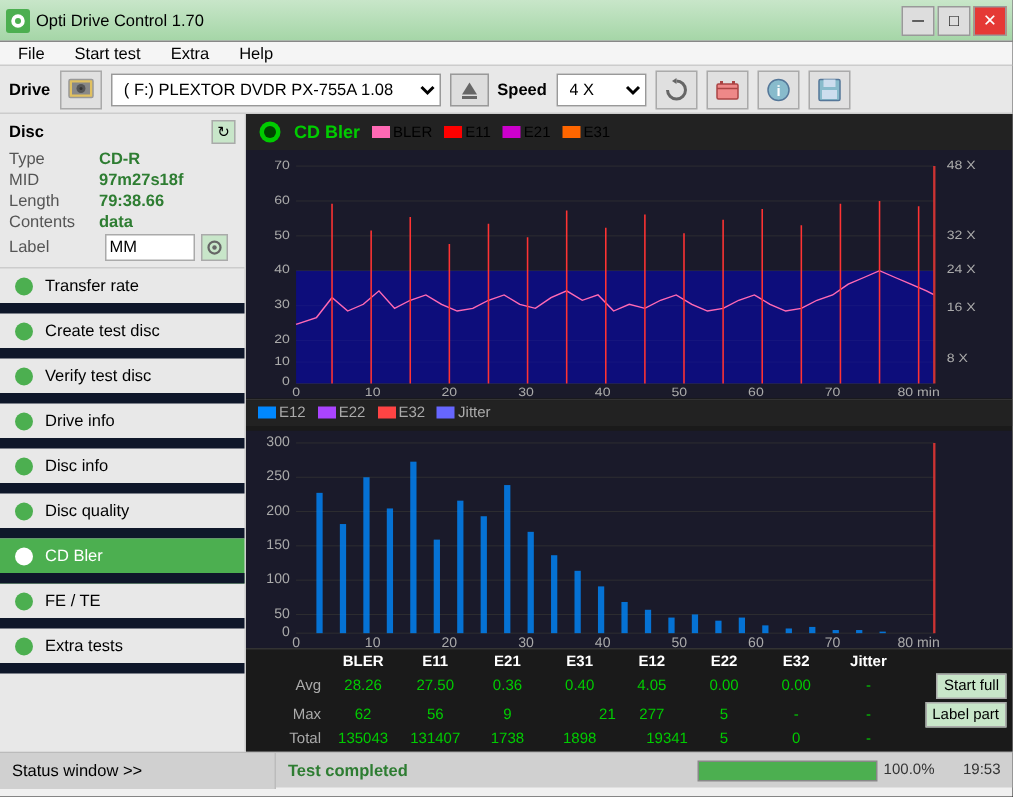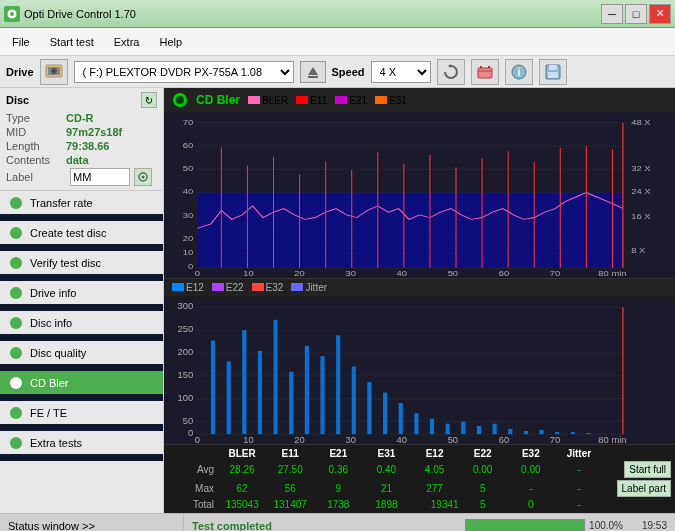--- a/index.html
+++ b/index.html
@@ -17,21 +17,21 @@
     }
     .titlebar-left { display: flex; align-items: center; gap: 4px; }
     .titlebar-icon { width: 16px; height: 16px; background: #4CAF50; border-radius: 2px; display: flex; align-items: center; justify-content: center; }
     .titlebar-buttons { display: flex; gap: 2px; }
     .tb-btn { width: 22px; height: 20px; border: 1px solid #999; background: #ddd; cursor: pointer; display: flex; align-items: center; justify-content: center; font-size: 11px; }
     .tb-btn.close { background: #e53935; color: white; }
 
     
     .menubar {
       background: #f5f5f5;
-      height: 28px;
+      height: 16px;
       display: flex;
       align-items: center;
       padding: 0 4px;
       border-bottom: 1px solid #ccc;
       gap: 4px;
     }
     .menu-item { padding: 2px 8px; cursor: pointer; font-size: 11px; }
 
     
     .drivebar {
@@ -554,21 +554,21 @@
           <div style="min-width:68px;display:flex;justify-content:flex-end;">
             <button class="btn-start">Start full</button>
           </div>
         </div>
 
         <div style="display:flex;font-size:10px;padding:1px 4px;align-items:center;">
           <span style="min-width:50px;text-align:right;padding-right:4px;color:#aaa;">Max</span>
           <span style="flex:1;text-align:center;color:#00cc00;">62</span>
           <span style="flex:1;text-align:center;color:#00cc00;">56</span>
           <span style="flex:1;text-align:center;color:#00cc00;">9</span>
-          <span style="flex:1;text-align:center;color:#00cc00;">21</span>
+          <span style="flex:1;text-align:right;color:#00cc00;">21</span>
           <span style="flex:1;text-align:center;color:#00cc00;">277</span>
           <span style="flex:1;text-align:center;color:#00cc00;">5</span>
           <span style="flex:1;text-align:center;color:#00cc00;">-</span>
           <span style="flex:1;text-align:center;color:#00cc00;">-</span>
           <div style="min-width:68px;display:flex;justify-content:flex-end;">
             <button class="btn-start">Label part</button>
           </div>
         </div>
 
         <div style="display:flex;font-size:10px;padding:1px 4px;align-items:center;">

